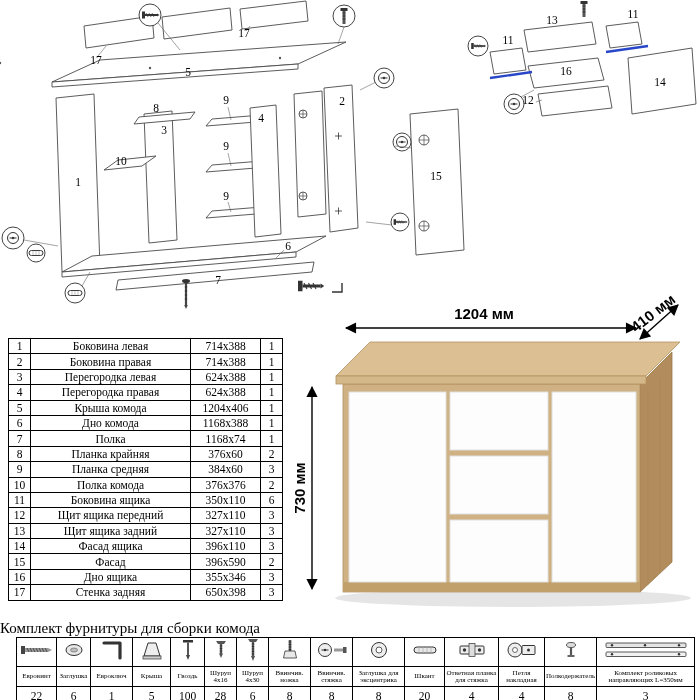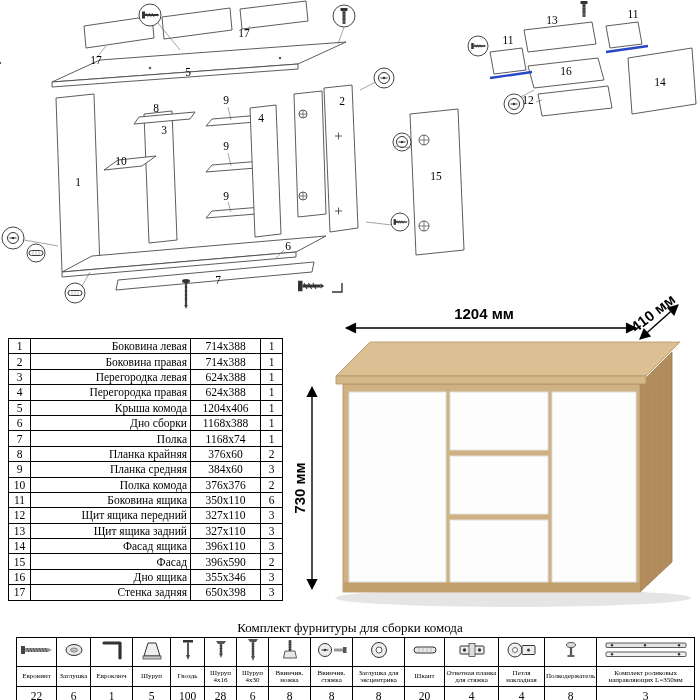--- a/index.html
+++ b/index.html
@@ -9,25 +9,25 @@
   .diagram-svg { position:absolute; top:0; left:0; }
   svg .pn { fill:#ffffff; stroke:#4a4a4a; stroke-width:.9; }
   svg .ldr { stroke:#666; stroke-width:.6; }
   svg .lbl { font:11.5px "Liberation Serif", serif; fill:#000; text-anchor:middle; }
   svg .co  { fill:#fff; stroke:#444; stroke-width:1; }
   svg .dim { font:bold 15px "Liberation Sans", sans-serif; fill:#000; }
 
   .parts-table { position:absolute; left:8px; top:338px; border-collapse:collapse; font-size:11.5px; }
   .parts-table td { border:1px solid #000; padding:0 3px; height:15.4px; line-height:1.05; white-space:nowrap; }
   .parts-table td.c { text-align:center; }
-  .parts-table td.l { text-align:right; }
+  .parts-table td.l { text-align:center; }
 
   .render-svg { position:absolute; left:288px; top:295px; }
 
-  .hw-title { position:absolute; top:620px; left:0; width:700px; text-align:center; font-size:13px; color:#000; }
+  .hw-title { position:absolute; top:620px; left:0; width:700px; font-size:15px; color:#000; }
 
   .hw-table { position:absolute; left:16px; top:637px; border-collapse:collapse; table-layout:fixed; }
   .hw-table td { border:1px solid #000; text-align:center; vertical-align:middle; overflow:hidden; padding:0; }
   .hw-icons td { height:26px; }
   .hw-labels td { height:20px; font-size:7px; line-height:1.0; padding:0 1px; }
   .hw-qty td { height:19px; font-size:11.5px; }
 </style>
 </head>
 <body>
 
@@ -220,21 +220,21 @@
           <td class="c">1</td>
         </tr>
         <tr>
           <td class="c">5</td>
           <td class="l">Крыша комода</td>
           <td class="c">1204x406</td>
           <td class="c">1</td>
         </tr>
         <tr>
           <td class="c">6</td>
-          <td class="l">Дно сборки</td>
+          <td class="l">Дно комода</td>
           <td class="c">1168x388</td>
           <td class="c">1</td>
         </tr>
         <tr>
           <td class="c">7</td>
           <td class="l">Полка</td>
           <td class="c">1168x74</td>
           <td class="c">1</td>
         </tr>
         <tr>
@@ -430,21 +430,21 @@
               <circle cx="76" cy="6.2" r="1.2" fill="#333"></circle>
               <rect x="3" y="13" width="80" height="4.5" rx="1" fill="#f2f2f2" stroke="#333" stroke-width=".8"></rect>
               <circle cx="9" cy="15.2" r="1.2" fill="#333"></circle>
               <circle cx="76" cy="15.2" r="1.2" fill="#333"></circle>
             </svg></td>
     </tr>
     <tr class="hw-labels">
       <td>Евровинт</td>
       <td>Заглушка</td>
       <td>Евроключ</td>
-      <td>Шуруп</td>
+      <td>Крыша</td>
       <td>Гвоздь</td>
       <td>Шуруп 4x16</td>
       <td>Шуруп 4x30</td>
       <td>Ввинчив. ножка</td>
       <td>Ввинчив. стяжка</td>
       <td>Заглушка для эксцентрика</td>
       <td>Шкант</td>
       <td>Ответная планка для стяжка</td>
       <td>Петля накладная</td>
       <td>Полкодержатель</td>

